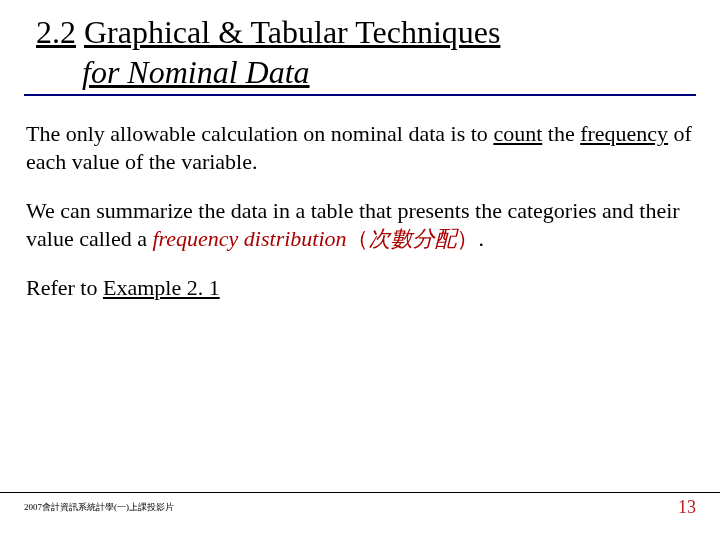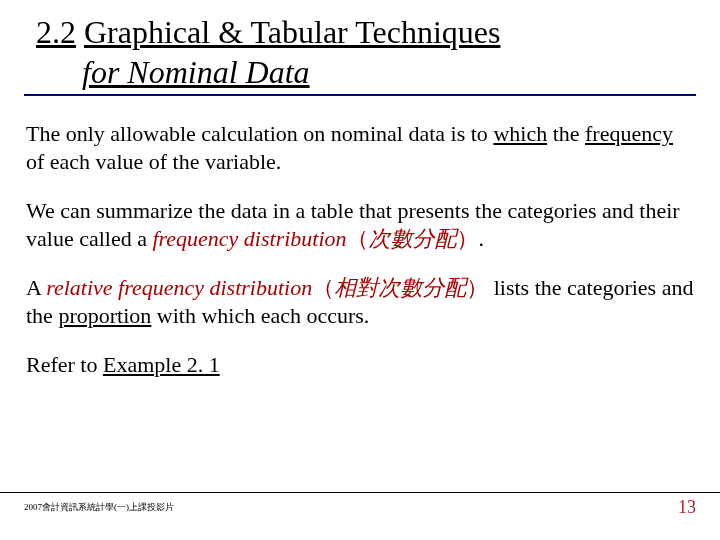--- a/index.html
+++ b/index.html
@@ -75,30 +75,27 @@
       <span class="title-underline">Graphical &amp; Tabular Techniques</span>
     </div>
     <div class="title-line second">
       <span class="title-underline">for Nominal Data</span>
     </div>
   </div>
 
   <div class="body">
 
     <p class="para">
-      <span>The only allowable calculation on nominal data is to </span><span class="u">which</span><span> the </span><span class="u">frequency</span><span> of each value of the variable.</span>
+      <span>The only allowable calculation on nominal data is to </span><span class="u">count</span><span> the </span><span class="u">frequency</span><span> of each value of the variable.</span>
     </p>
 
     <p class="para">
       <span>We can summarize the data in a table that presents the categories and their value called a </span><span class="ital bold red">frequency distribution</span><span class="bold red">（</span><span class="ital bold red">次數分配</span><span class="bold red">）</span><span>.</span>
     </p>
 
-    <p class="para">
-      <span>A </span><span class="ital bold red">relative frequency distribution</span><span class="bold red">（</span><span class="ital bold red">相對次數分配</span><span class="bold red">）</span><span> lists the categories and the </span><span class="u">proportion</span><span> with which each occurs.</span>
-    </p>
 
     <p class="para">
       <span>Refer to </span><span class="u">Example 2. 1</span>
     </p>
 
   </div>
 
   <div class="footer">
     <span class="footer-left">2007會計資訊系統計學(一)上課投影片</span>
     <span class="footer-right">13</span>

